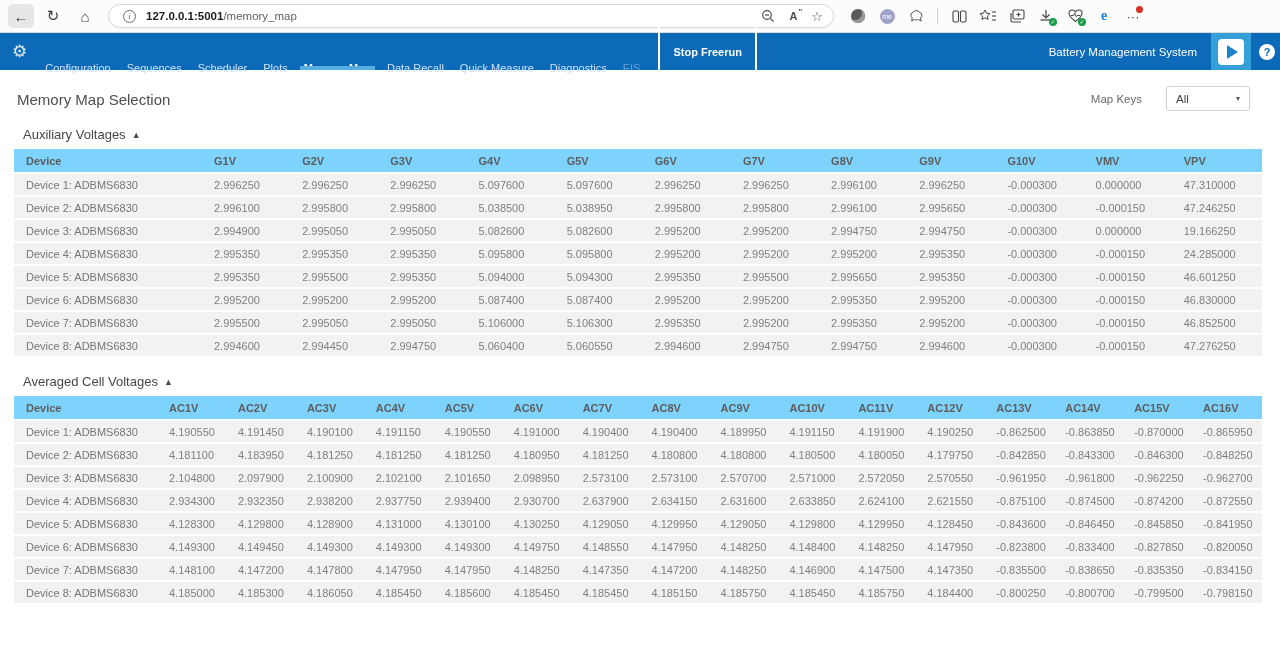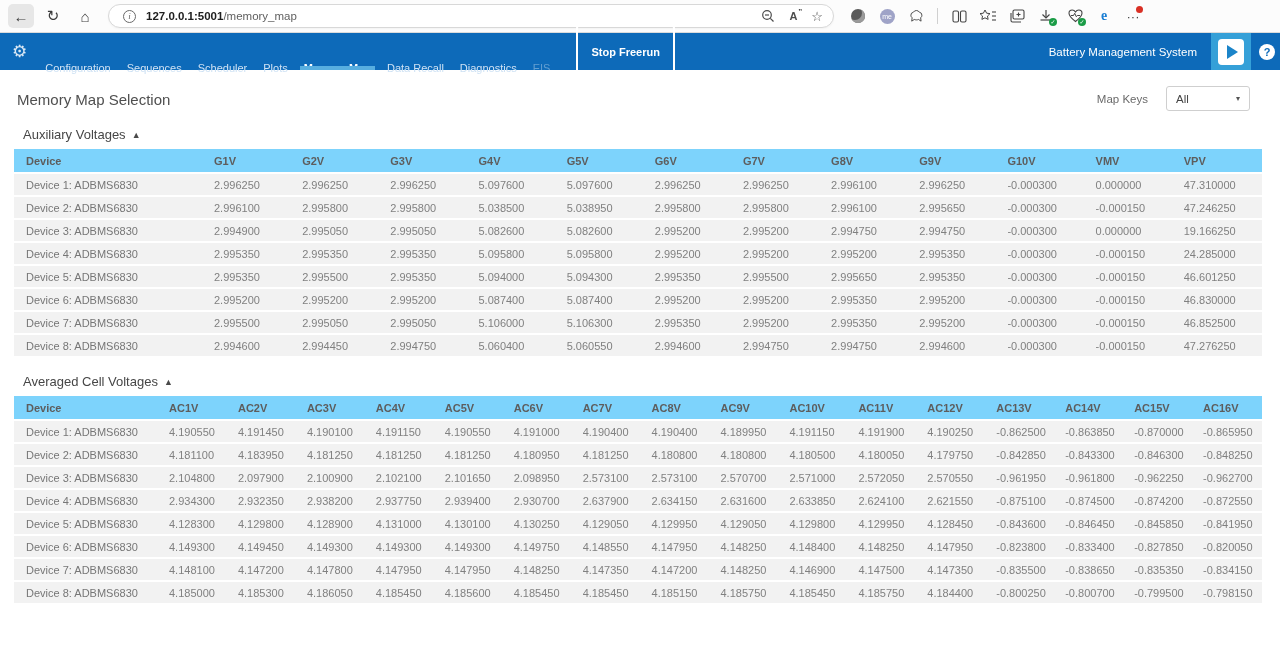--- a/index.html
+++ b/index.html
@@ -45,42 +45,42 @@
     align-items:stretch; color:#fff; }
   .gear { display:flex; align-items:center; padding:0 10px 0 12px;
     font-size:17px; color:rgba(255,255,255,0.85); cursor:pointer; }
   .nav-items { display:flex; align-items:stretch;margin-top:33px; }
   .nav-item { position:relative; display:flex; align-items:center; padding:0 8px;
     font-size:11px; color:#cfe2f4; cursor:pointer; white-space:nowrap; }
   .nav-item.active { color:#ffffff; font-weight:bold; }
   .nav-item.active::after { content:""; position:absolute; left:4px; right:4px; bottom:0;
     height:4px; background:#57aee0; }
   .nav-item.disabled { color:rgba(255,255,255,0.35); cursor:default; }
-  .stop-btn { align-self:center; margin-left:18px; background:transparent; color:#fff;
+  .stop-btn { align-self:center; margin-left:10px; background:transparent; color:#fff;
     border:2px solid #ffffff; border-radius:4px; font-size:11px; font-weight:bold;
     padding:20px 13px; cursor:pointer; font-family:"Liberation Sans", sans-serif; }
   .nav-right { margin-left:auto; display:flex; align-items:stretch;text-align:center; }
   .app-title { display:flex; align-items:center; font-size:11.5px; color:#ffffff;
     padding-right:14px; }
   .run-btn { width:40px; background:#35a0d8; display:flex; align-items:center;
     justify-content:center; cursor:pointer; }
   .run-inner { width:26px; height:26px; background:#ffffff; border-radius:4px;
     display:flex; align-items:center; justify-content:center; }
   .run-tri { width:0; height:0; border-left:11px solid #1b84c9;
     border-top:7px solid transparent; border-bottom:7px solid transparent; margin-left:3px; }
   .help-btn { display:flex; align-items:center; padding:0 5px 0 8px; cursor:pointer; }
   .help-circle { width:16px; height:16px; background:#ffffff; color:#0d6ab9;
     border-radius:50%; font-size:11px; font-weight:bold; display:flex;
     align-items:center; justify-content:center; }
 
   
   .content { position:relative; padding:0; }
   .page-title { position:absolute; left:17px; top:21px; font-size:15px; color:#4f4f4f;
     font-weight:normal; }
-  .mapkeys { position:absolute; right:30px; top:16px; display:flex; align-items:center; gap:18px; }
+  .mapkeys { position:absolute; right:30px; top:16px; display:flex; align-items:center; gap:24px; }
   .mapkeys-label { font-size:11.5px; color:#6a6a6a; }
   .mapkeys-select { width:84px; height:25px; background:#fff; border:1px solid #cfcfcf;
     border-radius:3px; display:flex; align-items:center; padding:0 9px; cursor:pointer; }
   .mapkeys-value { font-size:11.5px; color:#444; }
   .caret { margin-left:auto; font-size:8px; color:#555; }
 
   .section { margin:0 18px 0 14px; }
   .section-header { display:flex; align-items:center; gap:6px; padding:0 0 7px 9px;
     cursor:pointer; }
   .section-title { font-size:13px; color:#464646; }
@@ -181,20 +181,21 @@
 
 <div class="app-nav">
   <span class="gear">⚙</span>
   <div class="nav-items">
       <div class="nav-item">Configuration</div>
       <div class="nav-item">Sequences</div>
       <div class="nav-item">Scheduler</div>
       <div class="nav-item">Plots</div>
       <div class="nav-item active">Memory Map</div>
       <div class="nav-item">Data Recall</div>
+      <div class="nav-item">Quick Measure</div>
       <div class="nav-item">Diagnostics</div>
       <div class="nav-item disabled">EIS</div>
     </div>
   <button class="stop-btn">Stop Freerun</button>
   <div class="nav-right">
     <span class="app-title">Battery Management System</span>
     <div class="run-btn">
       <div class="run-inner">
         <div class="run-tri"></div>
       </div>

